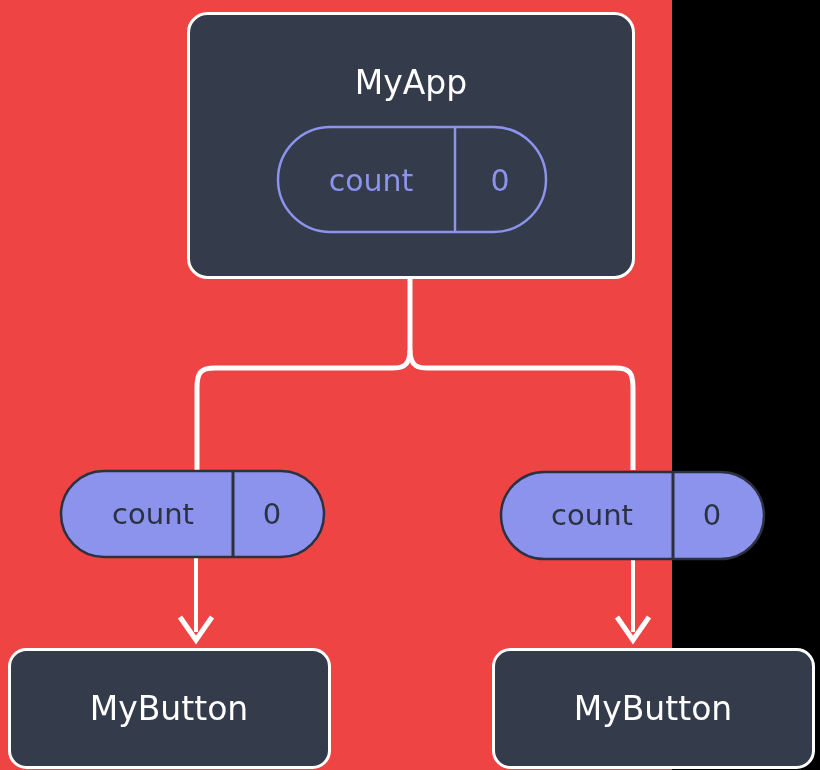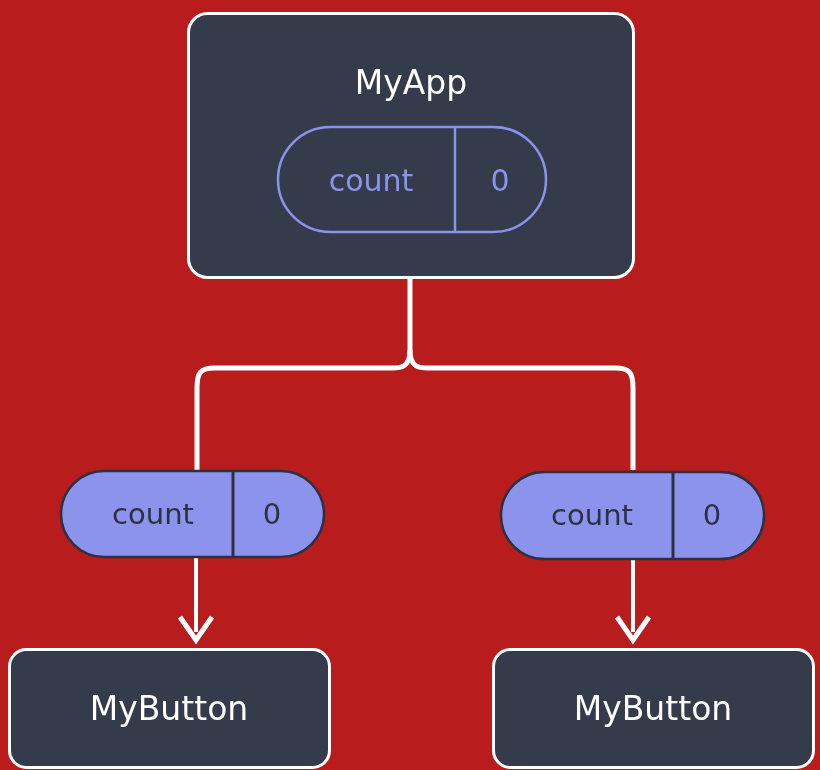--- a/index.html
+++ b/index.html
@@ -8,23 +8,23 @@
     background: #000000;
   }
   body {
     width: 820px;
     height: 770px;
     overflow: hidden;
     font-family: "DejaVu Sans", sans-serif;
   }
   #canvas {
     position: relative;
-    width: 820px;
+    width: 672px;
     height: 770px;
-    background: #b91c1c;
+    background: #ef4444;
     text-align: right;
   }
   svg.layer {
     position: absolute;
     left: 0;
     top: 0;
     width: 820px;
     height: 770px;
   }
   .node-label {

